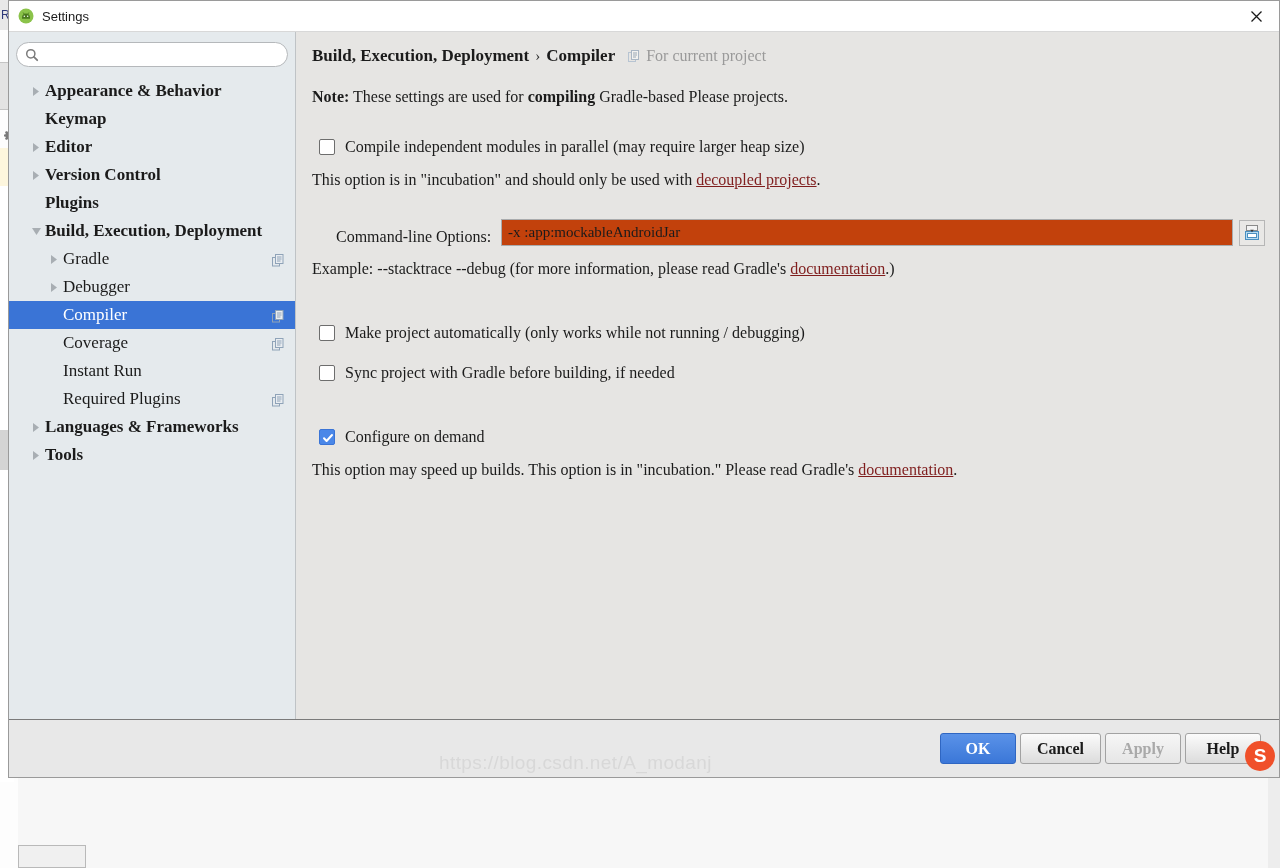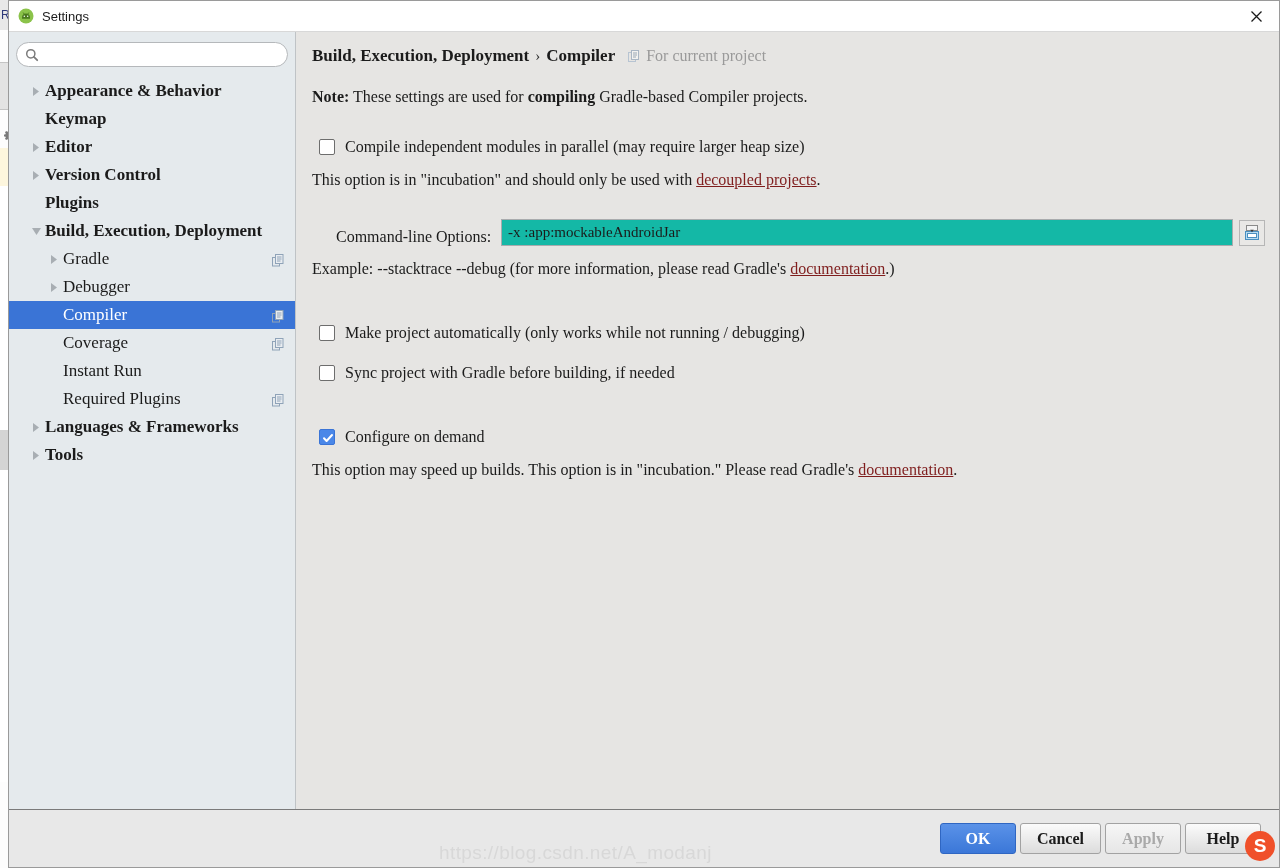--- a/index.html
+++ b/index.html
@@ -25,21 +25,21 @@
   .bg-grey-l { position: absolute; left: 0; top: 430px; width: 14px; height: 40px; background: #d4d4d4; }
   .bg-bottom-tab { position: absolute; left: 18px; top: 845px; width: 68px; height: 23px;
     background: #f0f0f0; border: 1px solid #b9b9b9; }
   .bg-right-scroll { position: absolute; right: 0; top: 30px; width: 12px; height: 838px; background: #ededed; }
   .bg-right-thumb { position: absolute; right: 1px; top: 66px; width: 10px; height: 56px; background: #cdcdcd; }
   .bg-right-marker { position: absolute; right: 1px; top: 422px; width: 9px; height: 17px; background: #16a016; }
   .bg-right-line { position: absolute; right: 0; top: 150px; width: 12px; height: 1px; background: #c9c9c9; }
 
   
   #settings-dialog {
-    position: absolute; left: 8px; top: 0; width: 1272px; height: 868px;
+    position: absolute; left: 8px; top: 0; width: 1272px; height: 778px;
     background: #e6e5e3;
     border: 1px solid #9a9a9a;
     display: flex; flex-direction: column;
   }
 
   
   #titlebar {
     height: 31px; background: #ffffff; border-bottom: 1px solid #d8d8d8;
     display: flex; align-items: center; flex: 0 0 31px;
   }
@@ -108,21 +108,21 @@
   .cb-box.checked { background: #4a87e8; border-color: #3a74d6; }
   .cb-box.checked svg { position: absolute; left: 1px; top: 1px; }
   .cb-label { font-size: 16px; color: #1b1b1b; line-height: 20px; }
 
   .desc-row { font-size: 16px; color: #1b1b1b; padding-left: 2px; }
   a.link { color: #7f1d1d; text-decoration: underline; cursor: pointer; }
 
   .cmd-row { display: flex; align-items: flex-end; padding-left: 2px; margin-left: 24px; }
   .cmd-label { font-size: 16px; color: #1b1b1b; margin-right: 10px; white-space: nowrap; }
   #cmd-input {
-    flex: 1 1 auto; height: 27px; background: #14b8a6; border: 1px solid #a9abad;
+    flex: 1 1 auto; height: 27px; background: #c2410c; border: 1px solid #a9abad;
     font-family: "Liberation Serif", serif; font-size: 15px; color: #1b1b1b;
     padding: 0 6px; outline: none; min-width: 0;
   }
   #cmd-expand {
     width: 26px; height: 26px; flex: 0 0 26px; margin-left: 6px;
     background: #e9e8e6; border: 1px solid #b6b6b6;
     display: flex; align-items: center; justify-content: center; cursor: pointer;
   }
 
   
@@ -337,21 +337,21 @@
           <svg width="13" height="13" viewBox="0 0 13 13">
               <rect x="0.5" y="2.5" width="7" height="9" fill="#e6e5e3" stroke="#b7c4d2"></rect>
               <rect x="3.5" y="0.5" width="7" height="9" fill="#f2f2f0" stroke="#a9b6c4"></rect>
               <path stroke="#9aa7b4" d="M5 3h4M5 5h4M5 7h3"></path>
             </svg>
         </span>
         <span class="bc-scope">For current project</span>
       </div>
 
       <div class="note-row" style="padding-top:22px;">
-        <b>Note:</b><span> These settings are used for </span><b>compiling</b><span> Gradle-based Compiler projects.</span>
+        <b>Note:</b><span> These settings are used for </span><b>compiling</b><span> Gradle-based Please projects.</span>
       </div>
 
       <div class="cb-row" style="margin-top:31px;">
         <span class="cb-box"></span>
         <span class="cb-label">Compile independent modules in parallel (may require larger heap size)</span>
       </div>
 
       <div class="desc-row" style="margin-top:14px;">
         <span>This option is in "incubation" and should only be used with </span><a class="link">decoupled projects</a><span>.</span>
       </div>

